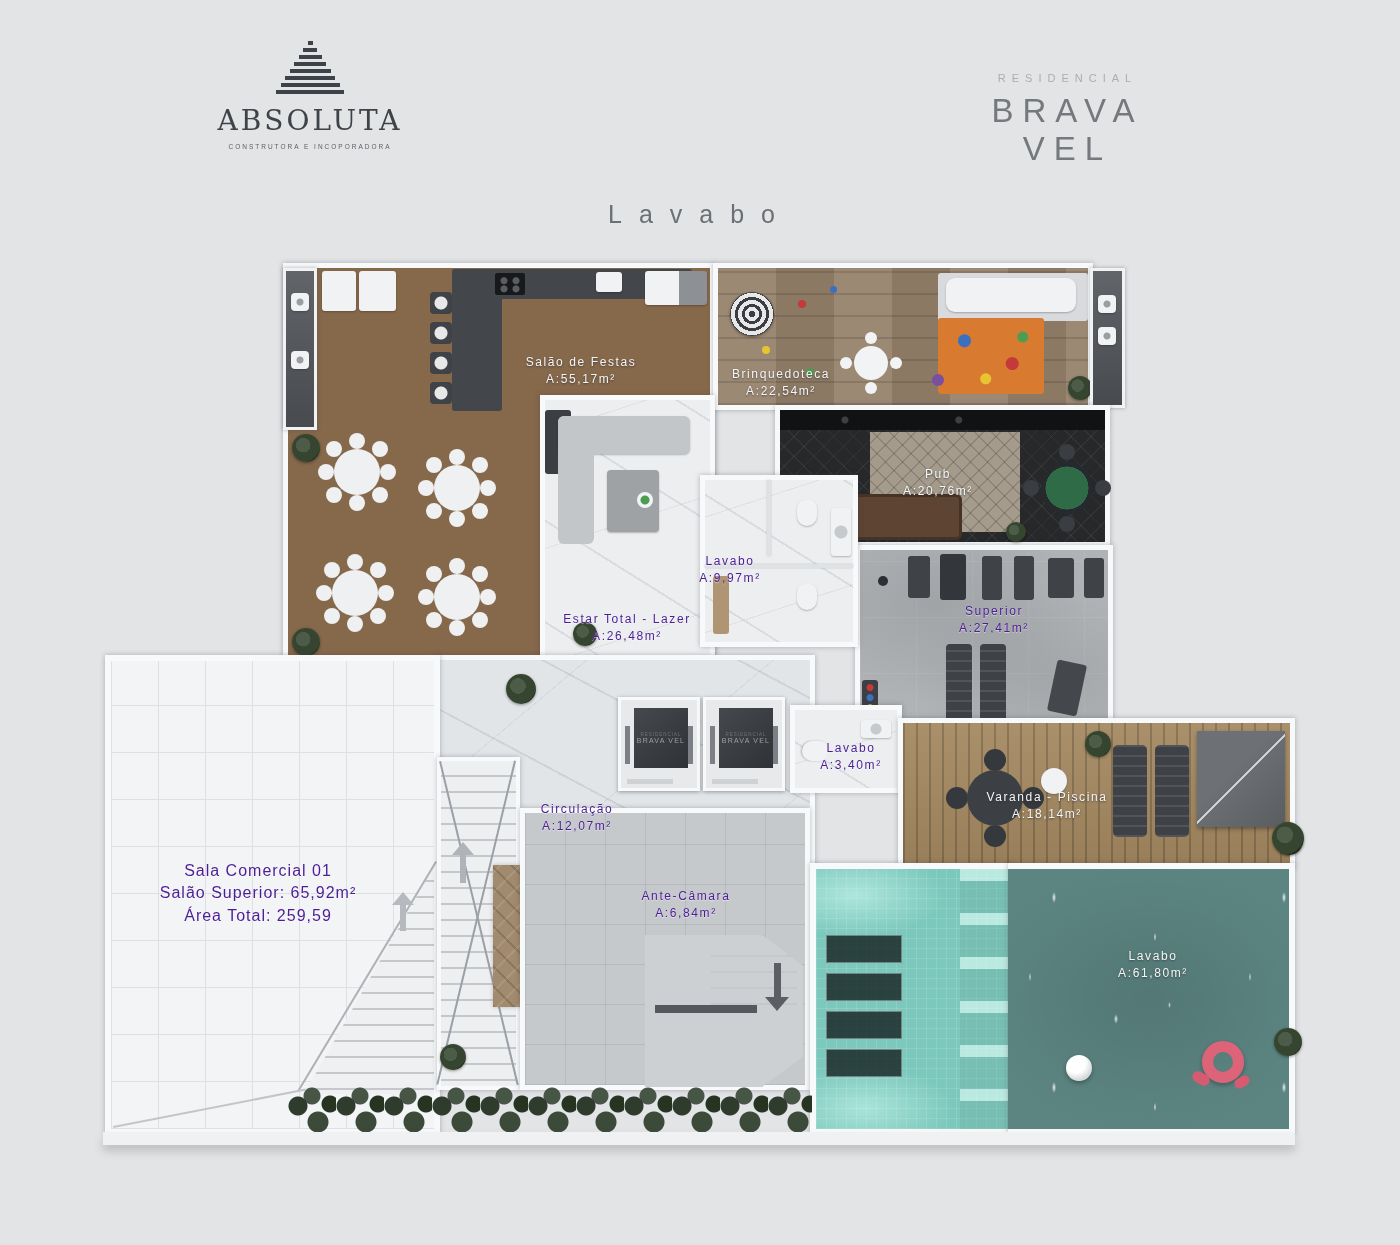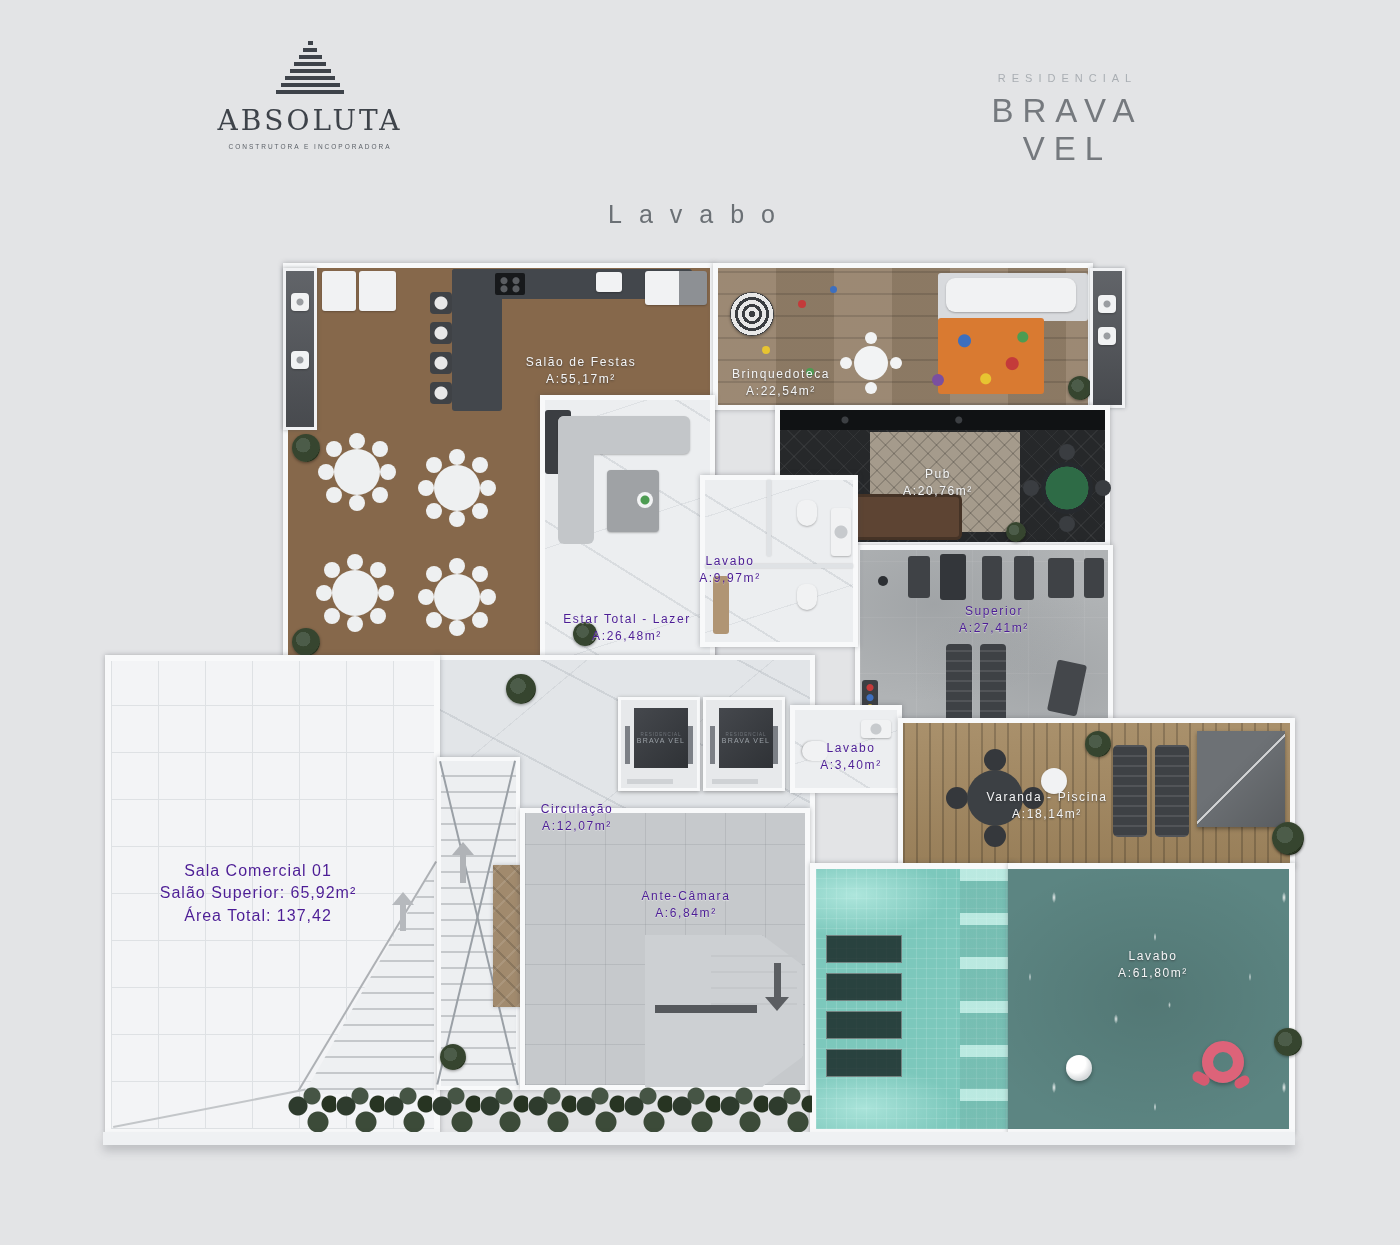--- a/index.html
+++ b/index.html
@@ -340,16 +340,16 @@
     <div>Ante-Câmara</div>
     <div class="a">A:6,84m²</div>
   </div>
   <div class="room-label light" style="left:1153px;top:965px;">
     <div>Lavabo</div>
     <div class="a">A:61,80m²</div>
   </div>
   <div class="room-label dark" style="left:258px;top:894px;font-size:16px;letter-spacing:1px;">
     <div>Sala Comercial 01</div>
     <div>Salão Superior: 65,92m²</div>
-    <div>Área Total: 137,42</div>
+    <div>Área Total: 259,59</div>
   </div>
 
 </div>
 
 </body></html>

